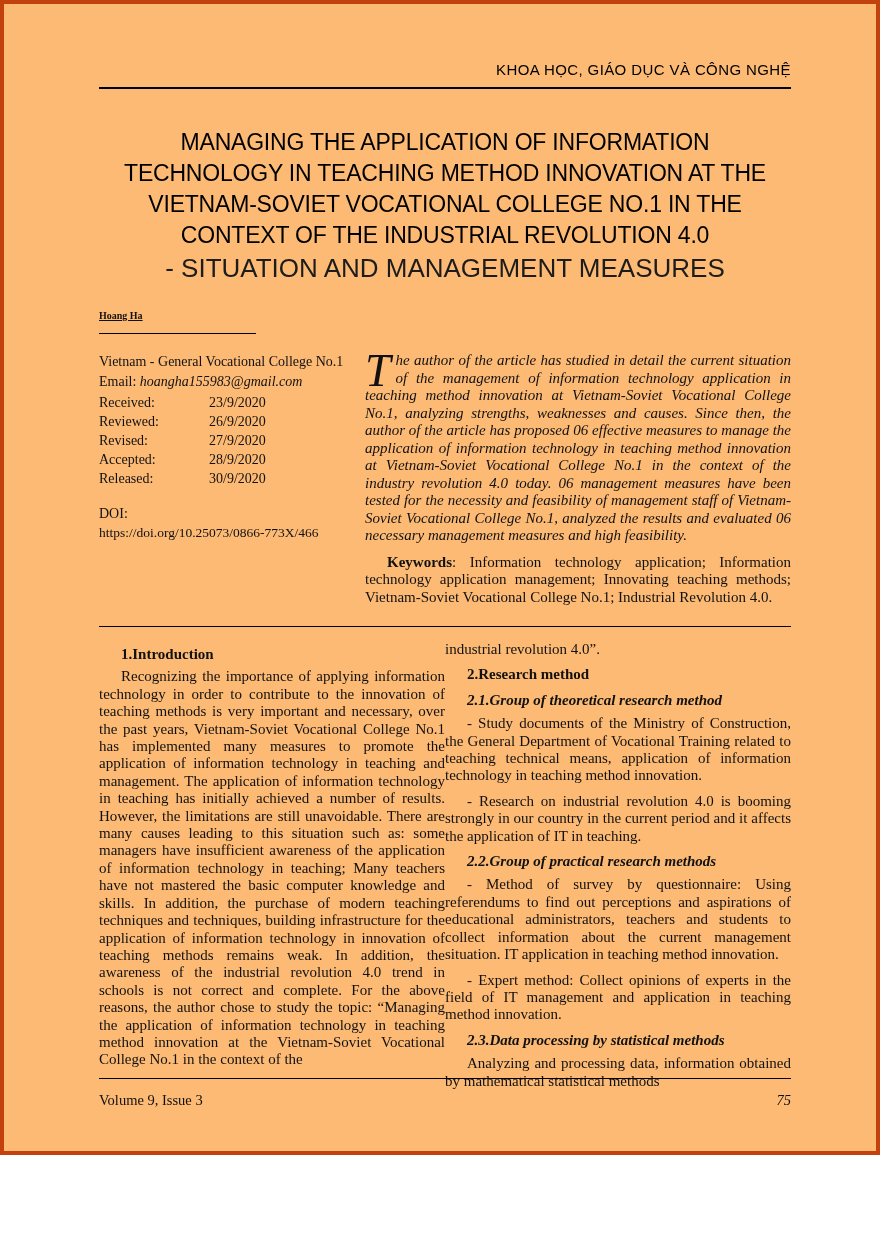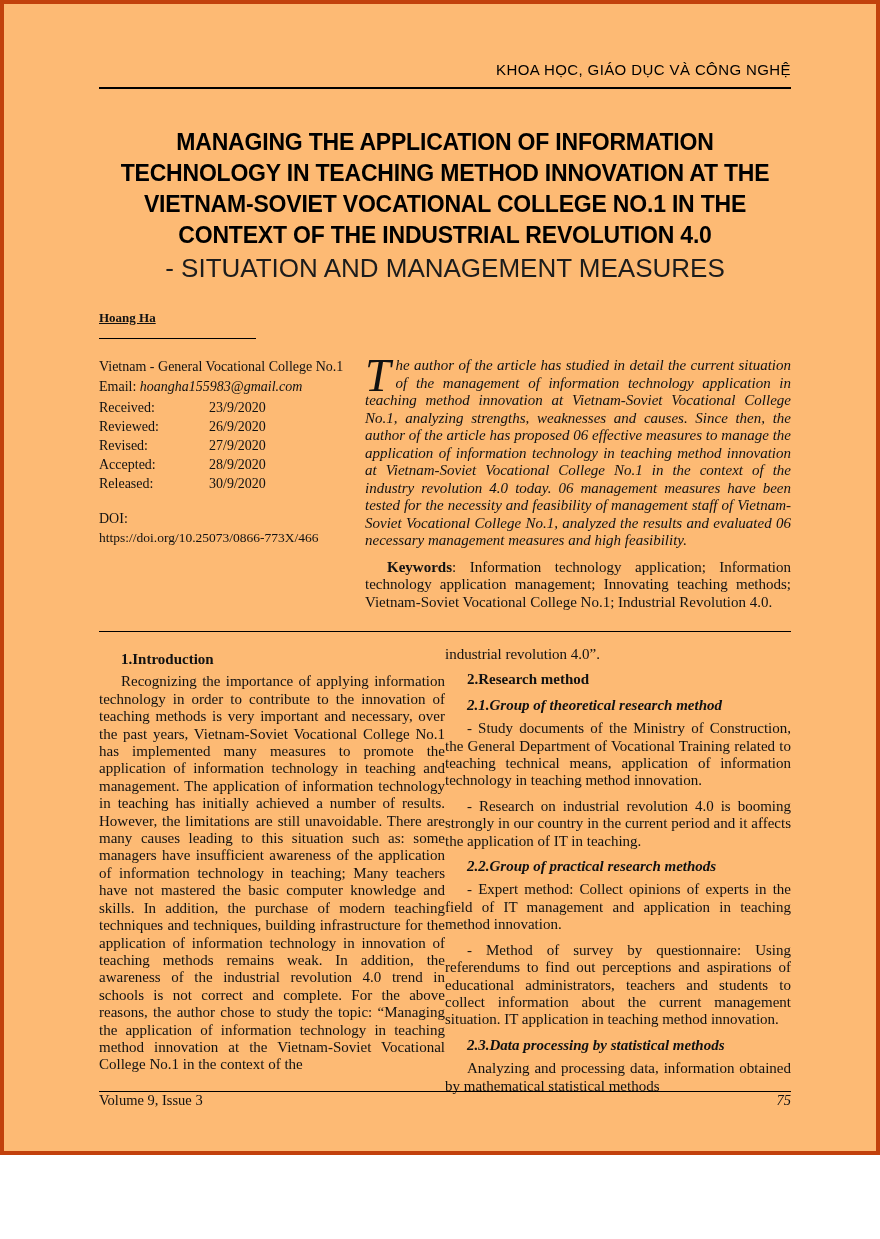--- a/index.html
+++ b/index.html
@@ -25,40 +25,40 @@
     letter-spacing: 0.4px;
     color: #000;
     border-bottom: 2px solid #000;
     padding-bottom: 9px;
   }
 
   
   .title-block { margin-top: 38px; text-align: center; }
   .article-title {
     font-family: "Liberation Sans", sans-serif;
-    font-weight: 700;
+    font-weight: 400;
     font-size: 23px;
     line-height: 31px;
     letter-spacing: -0.2px;
     color: #000;
     max-width: 660px;
     margin: 0 auto;
   }
   .article-subtitle {
     font-family: "Liberation Sans", sans-serif;
     font-weight: 400;
     font-size: 26px;
     line-height: 28px;
     margin-top: 3px;
     color: #1c1c1c;
   }
 
   
   .author-block { margin-top: 28px; }
-  .author-name { font-size: 13px; font-weight: 700; text-decoration: underline; }
+  .author-name { font-size: 10px; font-weight: 700; text-decoration: underline; }
   .author-rule { width: 157px; border-top: 1.5px solid #000; margin-top: 12px; }
 
   
   .meta-abstract { display: flex; gap: 18px; margin-top: 18px; }
   .meta-col { width: 248px; flex: 0 0 248px; font-size: 14px; line-height: 19px; }
   .meta-line { margin-bottom: 1px; }
   .email-addr { font-style: italic; }
   .dates-block { margin-top: 2px; }
   .date-row { display: flex; line-height: 19px; }
   .date-label { width: 110px; flex: 0 0 110px; }
@@ -115,21 +115,21 @@
   .para.noindent { text-indent: 0; }
   .para.tight { margin-bottom: 0; }
 
   
   .page-footer {
     position: absolute;
     left: 95px;
     right: 85px;
     bottom: 42px;
     border-top: 1.5px solid #000;
-    padding-top: 0;
+    padding-top: 13px;
     display: flex;
     justify-content: space-between;
     font-size: 14.5px;
   }
   .page-number { font-style: italic; }
 </style>
 </head>
 <body>
 
 <div class="page">
@@ -195,22 +195,22 @@
         <div class="para tight">Recognizing the importance of applying information technology in order to contribute to the innovation of teaching methods is very important and necessary, over the past years, Vietnam-Soviet Vocational College No.1 has implemented many measures to promote the application of information technology in teaching and management. The application of information technology in teaching has initially achieved a number of results. However, the limitations are still unavoidable. There are many causes leading to this situation such as: some managers have insufficient awareness of the application of information technology in teaching; Many teachers have not mastered the basic computer knowledge and skills. In addition, the purchase of modern teaching techniques and techniques, building infrastructure for the application of information technology in innovation of teaching methods remains weak. In addition, the awareness of the industrial revolution 4.0 trend in schools is not correct and complete. For the above reasons, the author chose to study the topic: “Managing the application of information technology in teaching method innovation at the Vietnam-Soviet Vocational College No.1  in the context of the</div>
       </div>
 
       <div class="body-col">
         <div class="para noindent">industrial revolution 4.0”.</div>
         <div class="sec-heading">2.Research method</div>
         <div class="sub-heading">2.1.Group of theoretical research method</div>
         <div class="para">- Study documents of the Ministry of Construction, the General Department of Vocational Training related to teaching technical means, application of information technology in teaching method innovation.</div>
         <div class="para">- Research on industrial revolution 4.0 is booming strongly in our country in the current period and it affects the application of IT in teaching.</div>
         <div class="sub-heading">2.2.Group of practical research methods</div>
+        <div class="para">- Method of survey by questionnaire: Using referendums to find out perceptions and aspirations of educational administrators, teachers and students to collect information about the current management situation. IT application in teaching method innovation.</div>
         <div class="para">- Expert method: Collect opinions of experts in the field of IT management and application in teaching method innovation.</div>
-        <div class="para">- Method of survey by questionnaire: Using referendums to find out perceptions and aspirations of educational administrators, teachers and students to collect information about the current management situation. IT application in teaching method innovation.</div>
         <div class="sub-heading">2.3.Data processing by statistical methods</div>
         <div class="para">Analyzing and processing data, information obtained by mathematical statistical methods</div>
       </div>
     </div>
 
   </div>
 
   <div class="page-footer">
     <span>Volume 9, Issue 3</span>
     <span class="page-number">75</span>

